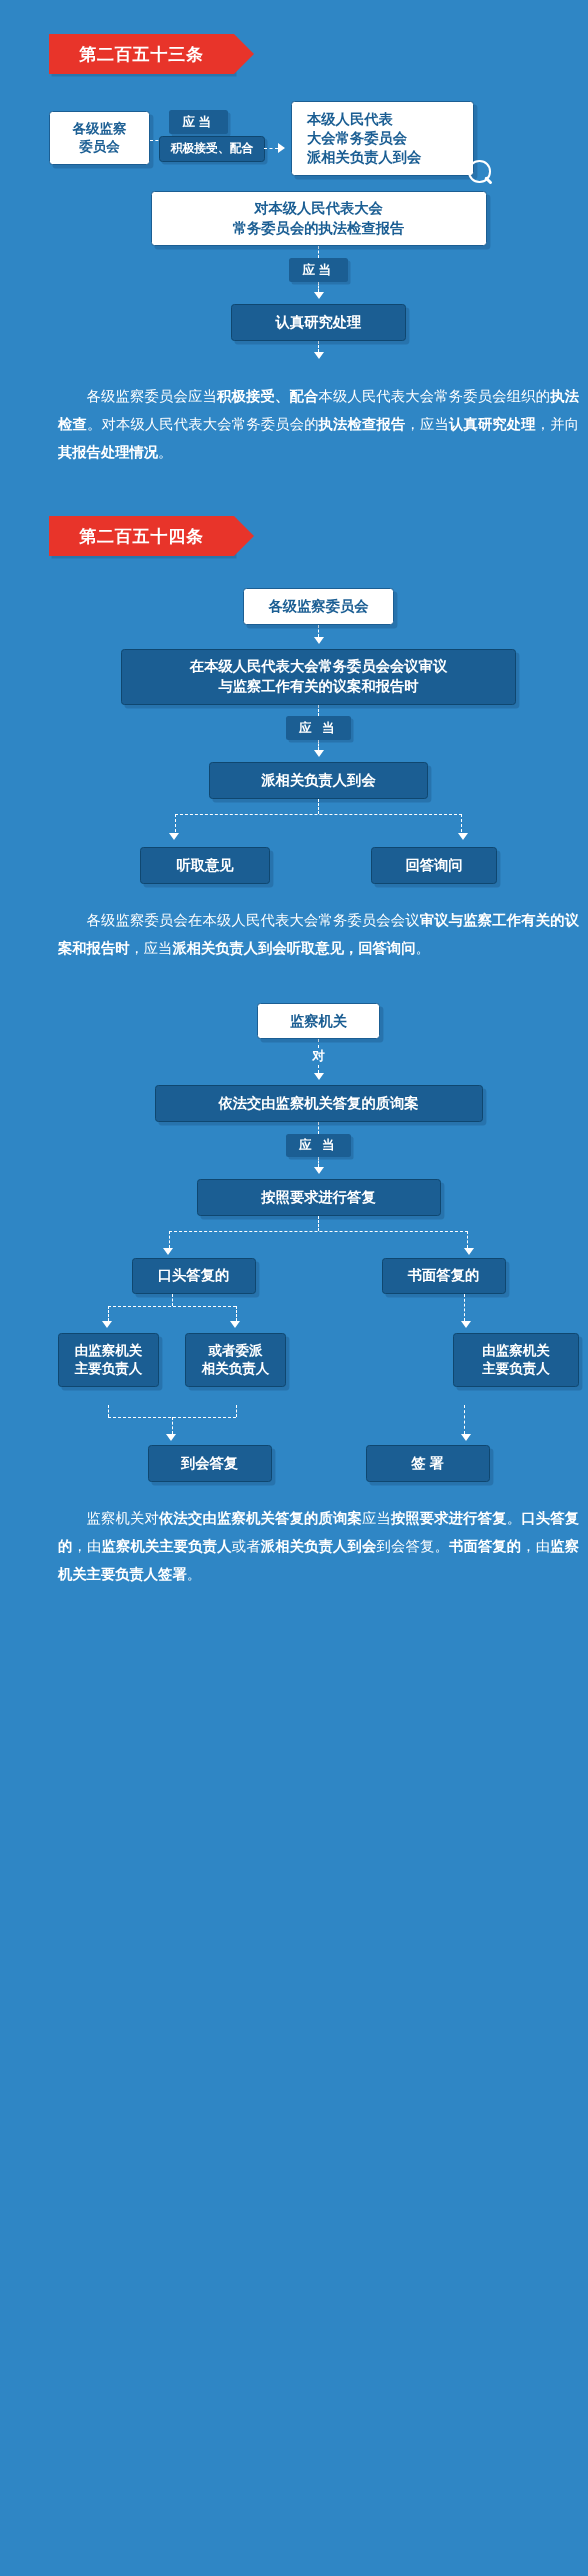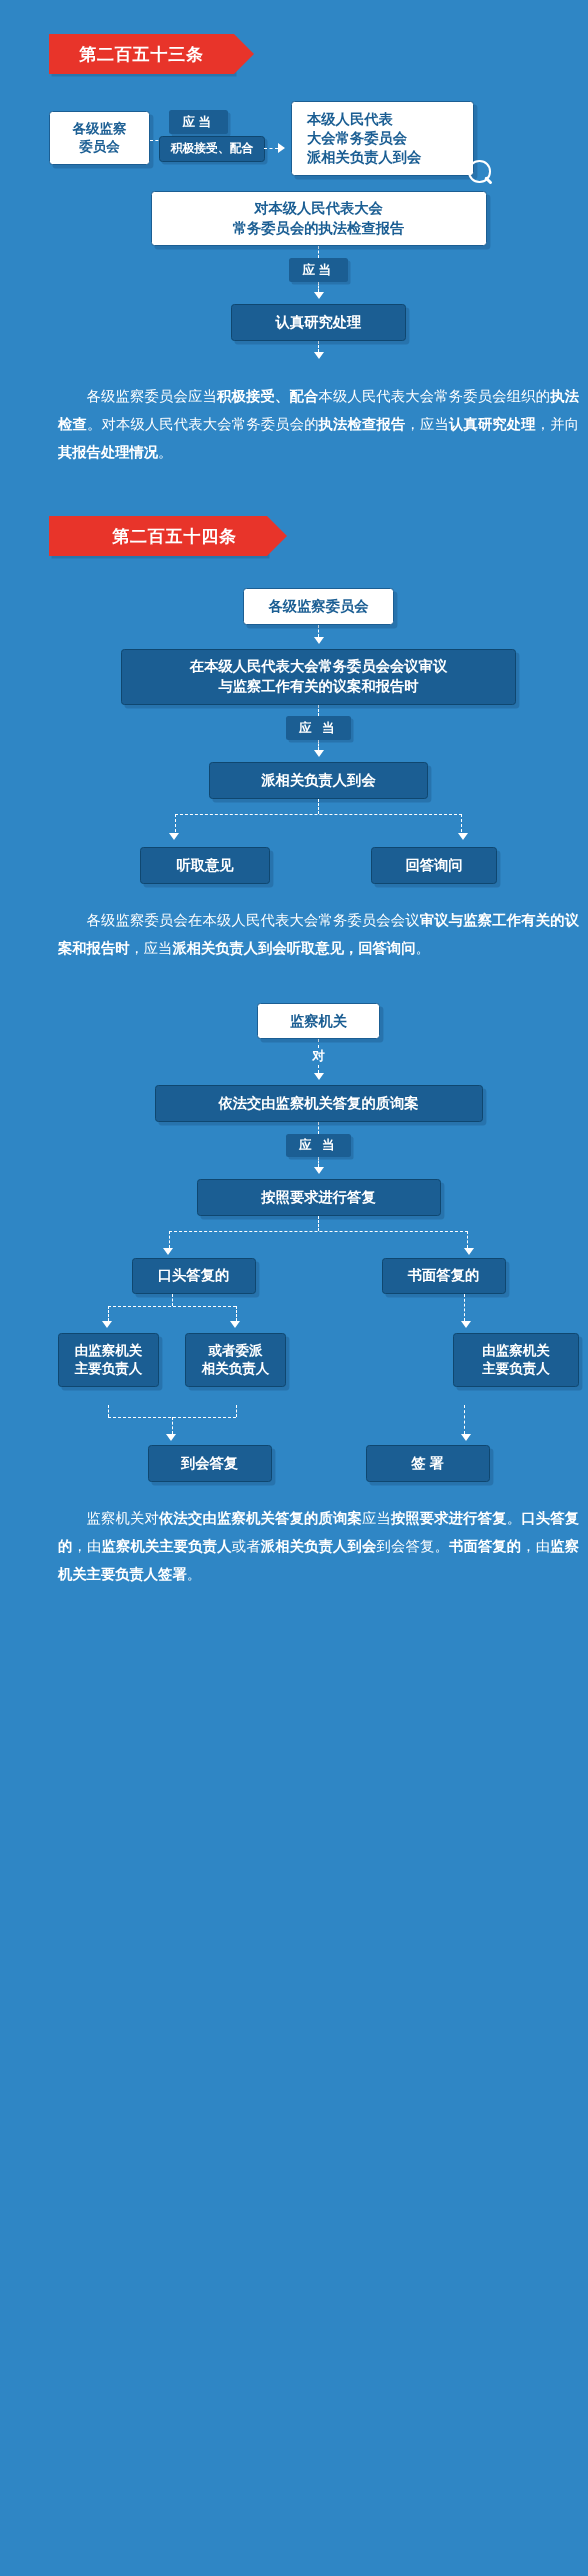--- a/index.html
+++ b/index.html
@@ -184,21 +184,21 @@
 
     <div class="vline" style="height:11.8px;"></div>
     <div class="arrow-down"></div>
 
   </div>
 
   <p class="para">
     <span>各级监察委员会应当</span><b>积极接受、配合</b><span>本级人民代表大会常务委员会组织的</span><b>执法检查</b><span>。对本级人民代表大会常务委员会的</span><b>执法检查报告</b><span>，应当</span><b>认真研究处理</b><span>，并向</span><b>其报告处理情况</b><span>。</span>
   </p>
 
-  <div class="banner" style="margin-top:50px;padding-left:33px;">
+  <div class="banner" style="margin-top:50px;">
     <span class="txt">第二百五十四条</span>
   </div>
 
   <div class="flow" style="margin-top:32px;">
 
     <div class="center">
       <div class="box" style="width:151px;">各级监察委员会</div>
     </div>
 
     <div class="vline" style="height:11.8px;"></div>

